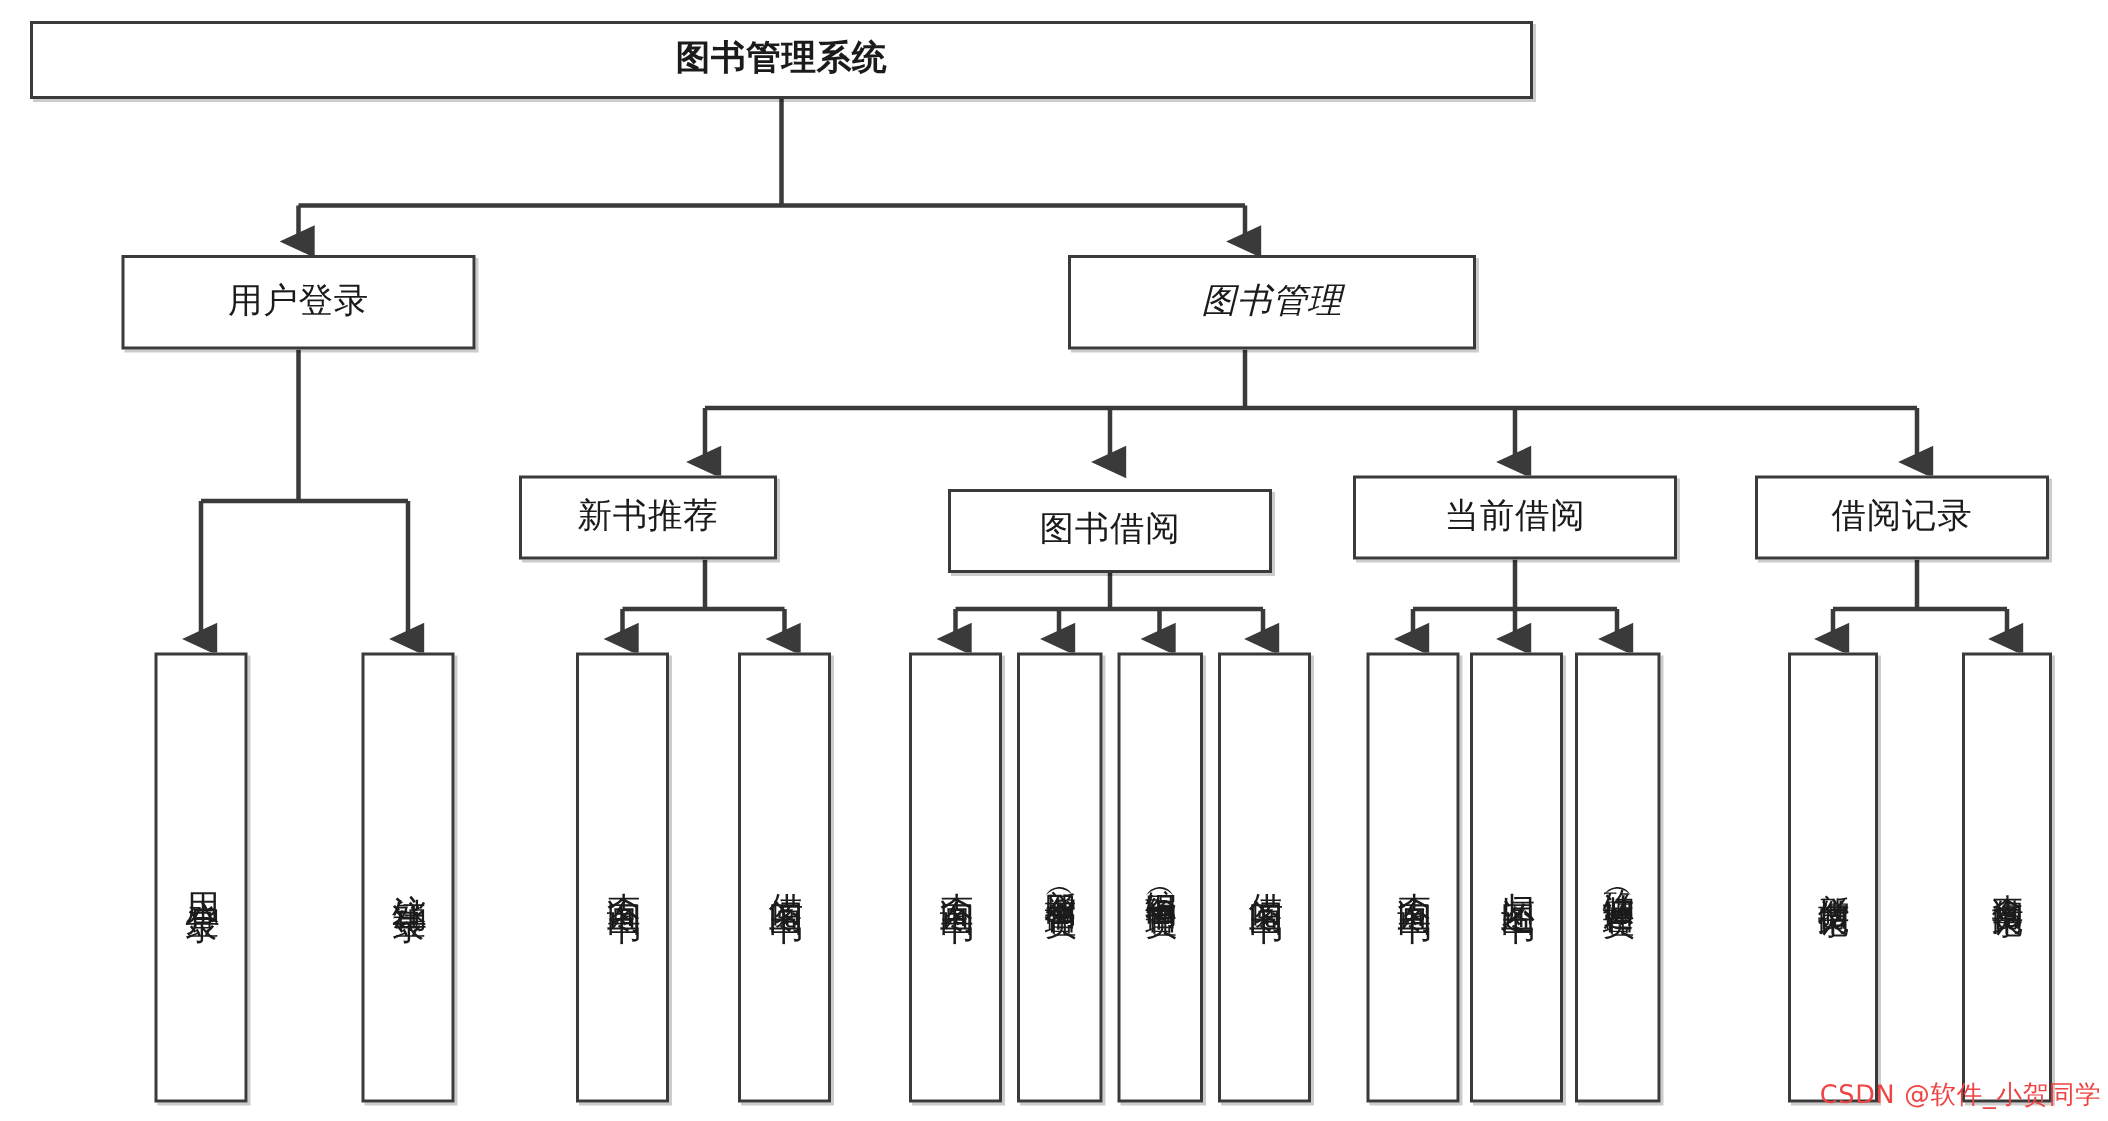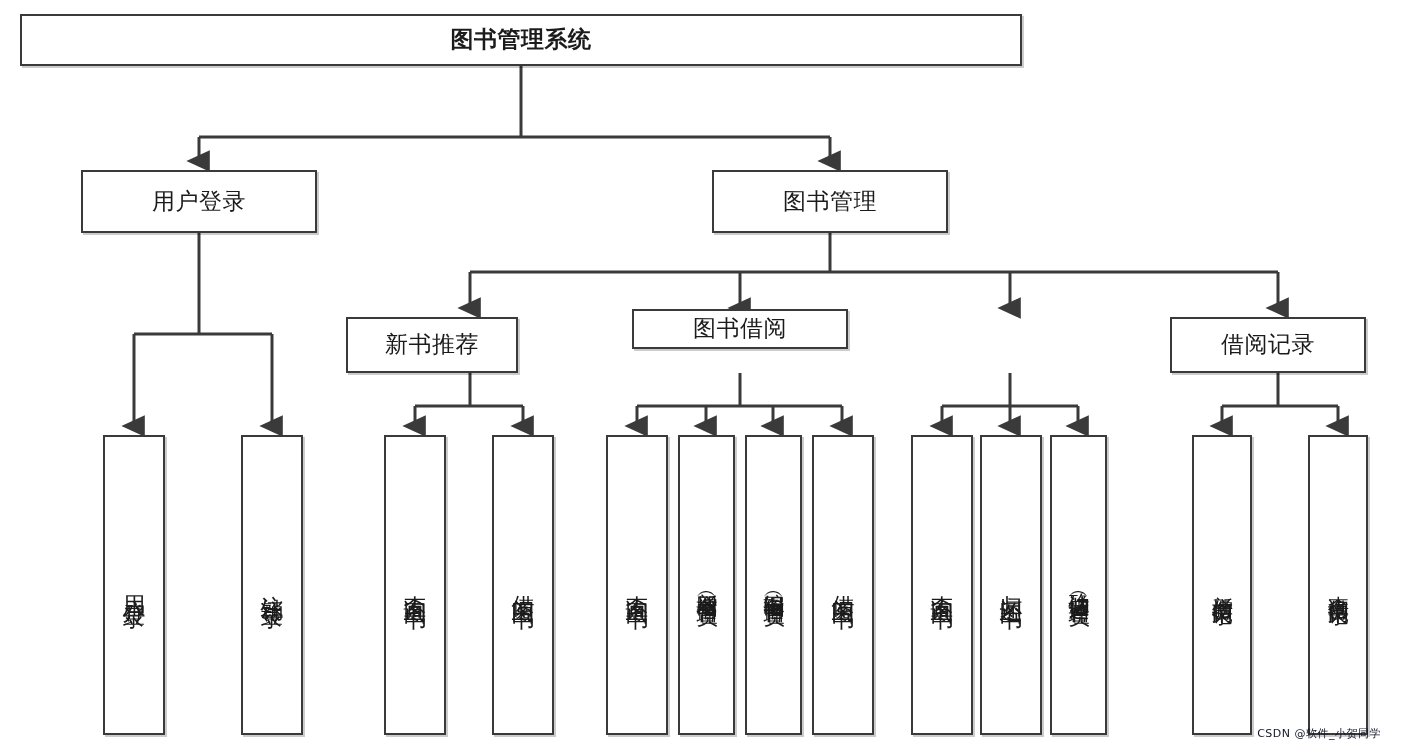--- a/index.html
+++ b/index.html
@@ -56,24 +56,24 @@
     font-size: 23px;
     letter-spacing: 4px;
     line-height: 1;
   }
   .node.vertical.narrow .label {
     font-size: 21px;
     letter-spacing: 2px;
   }
   #watermark {
     position: absolute;
-    right: 24px;
+    right: 4px;
     bottom: 6px;
-    font-size: 11px;
-    color: #0f172a;
+    font-size: 17px;
+    color: #ef4444;
     letter-spacing: 0.5px;
     white-space: nowrap;
     pointer-events: none;
   }
 </style>
 </head>
 <body>
 
 <div id="diagram-root">
 
@@ -128,32 +128,35 @@
   </svg>
 
   <div class="node horizontal" style="left:20px; top:14px; width:1002px; height:52px;font-weight:bold;">
     <span class="label">图书管理系统</span>
   </div>
 
   <div class="node horizontal" style="left:81px; top:170px; width:236px; height:63px;">
     <span class="label">用户登录</span>
   </div>
 
-  <div class="node horizontal" style="left:712px; top:170px; width:236px; height:63px;">
+  <div class="node horizontal" style="left:712px; top:170px; width:272px; height:63px;font-style:italic;">
     <span class="label">图书管理</span>
   </div>
 
   <div class="node horizontal" style="left:346px; top:317px; width:172px; height:56px;">
     <span class="label">新书推荐</span>
   </div>
 
-  <div class="node horizontal" style="left:632px; top:309px; width:216px; height:40px;align-items:center;">
+  <div class="node horizontal" style="left:632px; top:326px; width:216px; height:56px;align-items:center;">
     <span class="label">图书借阅</span>
   </div>
 
+  <div class="node horizontal" style="left:902px; top:317px; width:216px; height:56px;">
+    <span class="label">当前借阅</span>
+  </div>
 
   <div class="node horizontal" style="left:1170px; top:317px; width:196px; height:56px;">
     <span class="label">借阅记录</span>
   </div>
 
   <div class="node vertical" style="left:103px; top:435px; width:62px; height:300px;">
     <span class="label">用户登录</span>
   </div>
 
   <div class="node vertical" style="left:241px; top:435px; width:62px; height:300px;">

